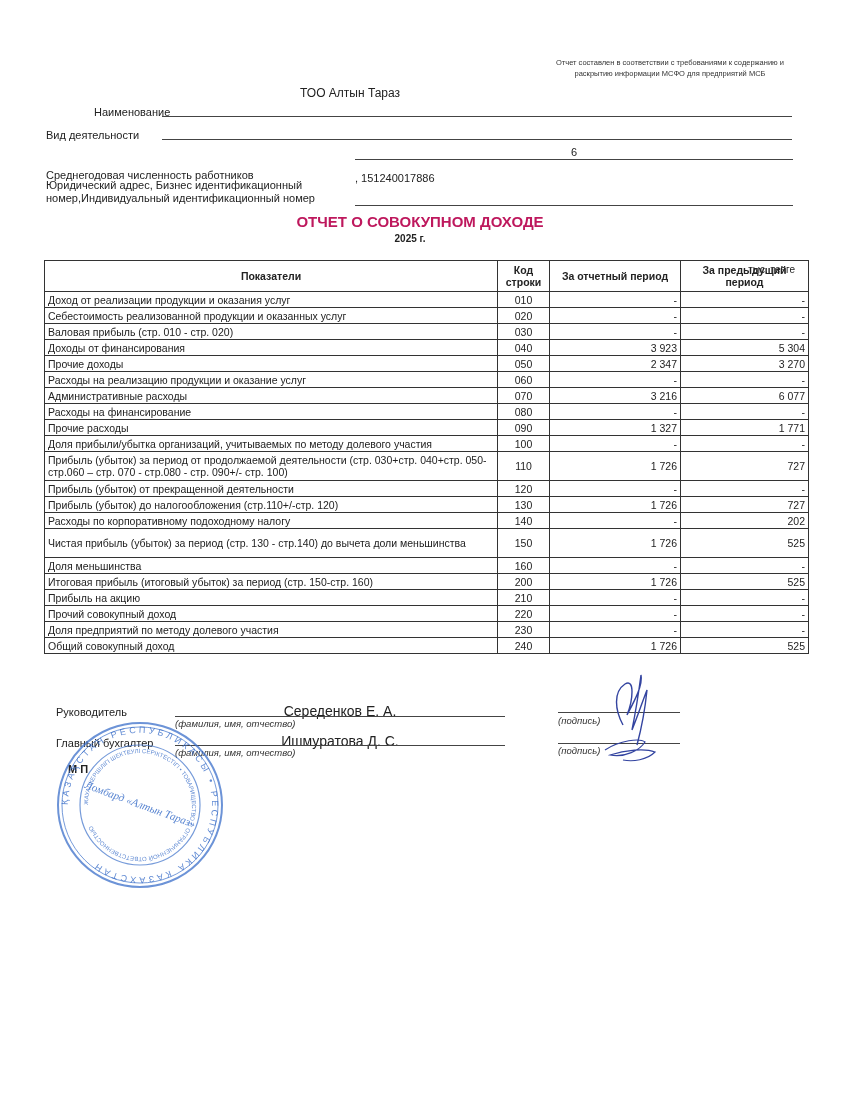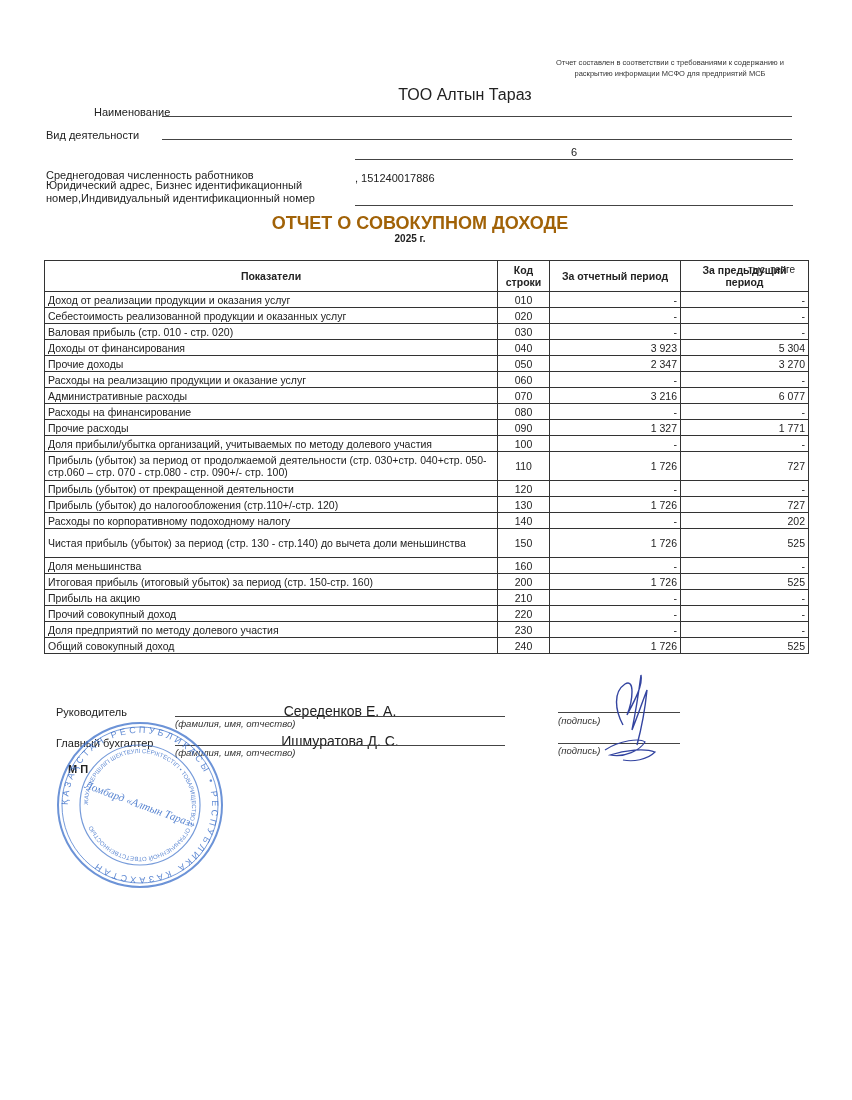--- a/index.html
+++ b/index.html
@@ -1,23 +1,23 @@
 <!DOCTYPE html>
 <html><head>
 <meta charset="utf-8">
 <style>
   html,body{margin:0;padding:0;background:#fff;}
   body{width:852px;height:1100px;position:relative;overflow:hidden;font-family:"Liberation Sans",sans-serif;color:#222;}
   .abs{position:absolute;}
   .note{left:530px;top:57px;width:280px;text-align:center;font-size:7.5px;line-height:11px;color:#333;}
-  .company{left:300px;top:86px;width:330px;text-align:center;font-size:16px;color:#222;}
+  .company{left:300px;top:86px;width:330px;text-align:left;font-size:12px;color:#222;}
   .lbl{font-size:11px;color:#222;}
   .line{position:absolute;height:0;border-top:1px solid #444;}
   .val{font-size:11px;color:#222;}
-  .title{left:230px;top:213px;width:380px;text-align:center;font-size:18px;font-weight:bold;color:#a16207;}
+  .title{left:230px;top:213px;width:380px;text-align:center;font-size:15px;font-weight:bold;color:#be185d;}
   .year{left:360px;top:233px;width:100px;text-align:center;font-size:10px;font-weight:bold;}
   .units{left:700px;top:245px;width:95px;text-align:right;font-size:10px;margin-top:19px;}
   table.rep{position:absolute;left:44px;top:260px;width:764px;border-collapse:collapse;font-size:10.5px;table-layout:fixed;}
   table.rep td,table.rep th{border:1px solid #333;padding:1px 3px;line-height:12px;}
   table.rep th{font-weight:bold;text-align:center;font-size:10.5px;height:28px;}
   table.rep td.code{text-align:center;}
   table.rep td.num{text-align:right;}
   table.rep tr.bold td{font-weight:normal;}
   table.rep tr.r1 td{height:13px;}
   table.rep tr.r2 td{height:26px;}

